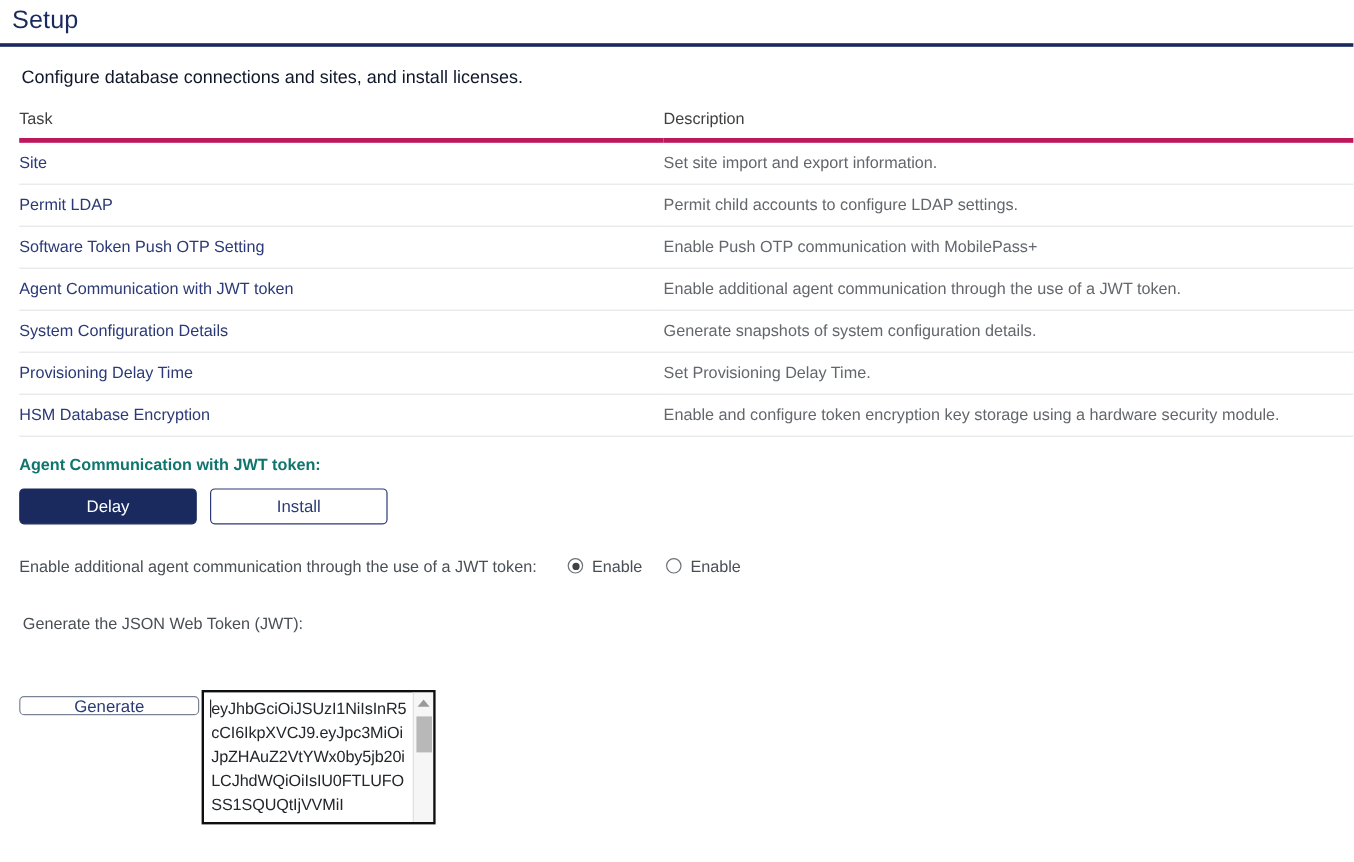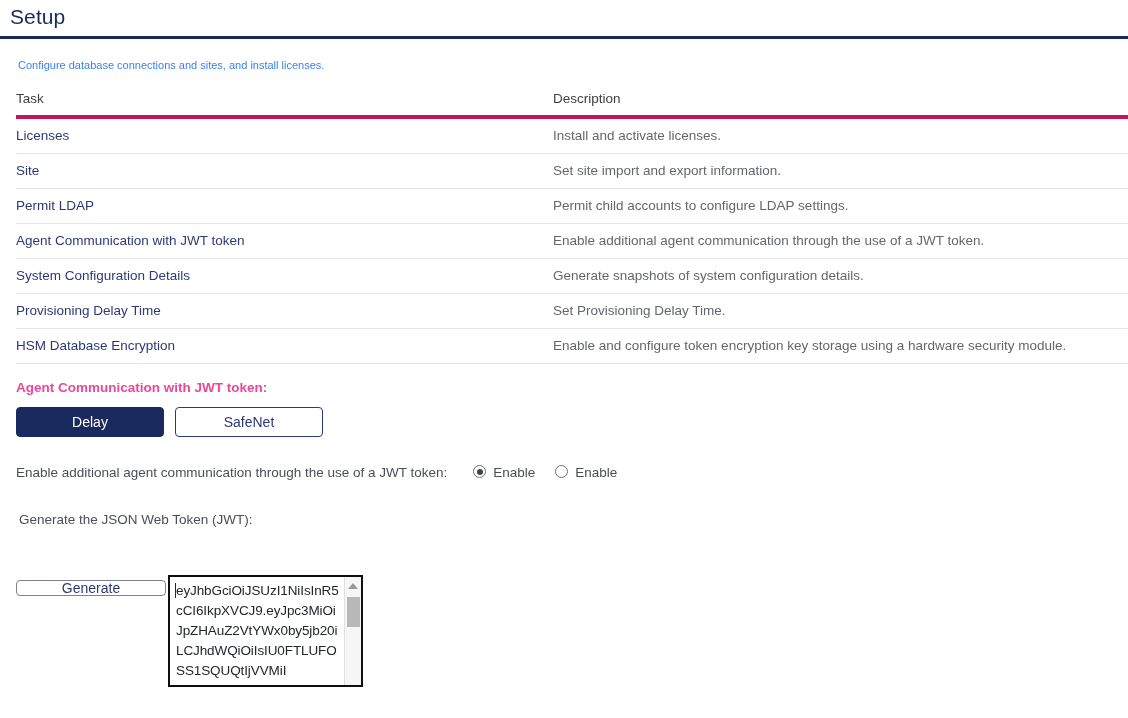--- a/index.html
+++ b/index.html
@@ -21,22 +21,22 @@
   #page-title {
     font-size: 21px;
     color: #1b2a5e;
     font-weight: 400;
     line-height: 26px;
     letter-spacing: 0.1px;
   }
 
   
   #intro-text {
-    font-size: 11px;
-    color: #3b82f6;
+    font-size: 15px;
+    color: #0f172a;
     padding: 17px 0 0 18px;
     line-height: 18px;
   }
 
   
   #task-table {
     width: 1112px;
     margin: 14px 0 0 16px;
     border-collapse: collapse;
     table-layout: fixed;
@@ -61,21 +61,21 @@
     color: #2b3a77;
     text-decoration: none;
     cursor: pointer;
   }
   .desc-cell { color: #63676c; }
 
   
   #section-label {
     font-size: 13.5px;
     font-weight: bold;
-    color: #ec4899;
+    color: #0f766e;
     padding: 16px 0 0 16px;
   }
 
   #button-row {
     display: flex;
     align-items: center;
     padding: 12px 0 0 16px;
     gap: 11px;
   }
   .btn {
@@ -255,32 +255,32 @@
     <col class="c-desc">
   </colgroup>
   <thead>
     <tr>
       <th>Task</th>
       <th>Description</th>
     </tr>
   </thead>
   <tbody id="task-table-body">
       <tr>
-        <td><a class="task-link">Licenses</a></td>
-        <td class="desc-cell">Install and activate licenses.</td>
-      </tr>
-      <tr>
         <td><a class="task-link">Site</a></td>
         <td class="desc-cell">Set site import and export information.</td>
       </tr>
       <tr>
         <td><a class="task-link">Permit LDAP</a></td>
         <td class="desc-cell">Permit child accounts to configure LDAP settings.</td>
       </tr>
       <tr>
+        <td><a class="task-link">Software Token Push OTP Setting</a></td>
+        <td class="desc-cell">Enable Push OTP communication with MobilePass+</td>
+      </tr>
+      <tr>
         <td><a class="task-link">Agent Communication with JWT token</a></td>
         <td class="desc-cell">Enable additional agent communication through the use of a JWT token.</td>
       </tr>
       <tr>
         <td><a class="task-link">System Configuration Details</a></td>
         <td class="desc-cell">Generate snapshots of system configuration details.</td>
       </tr>
       <tr>
         <td><a class="task-link">Provisioning Delay Time</a></td>
         <td class="desc-cell">Set Provisioning Delay Time.</td>
@@ -289,21 +289,21 @@
         <td><a class="task-link">HSM Database Encryption</a></td>
         <td class="desc-cell">Enable and configure token encryption key storage using a hardware security module.</td>
       </tr>
     </tbody>
 </table>
 
 <div id="section-label">Agent Communication with JWT token:</div>
 
 <div id="button-row">
   <button class="btn btn-primary">Delay</button>
-  <button class="btn btn-secondary">SafeNet</button>
+  <button class="btn btn-secondary">Install</button>
 </div>
 
 <div id="radio-row">
   <span id="radio-question">Enable additional agent communication through the use of a JWT token:</span>
   <label class="radio-opt">
     <span class="radio-mark checked"></span>
     <span class="radio-label">Enable</span>
   </label>
   <label class="radio-opt">
     <span class="radio-mark"></span>

